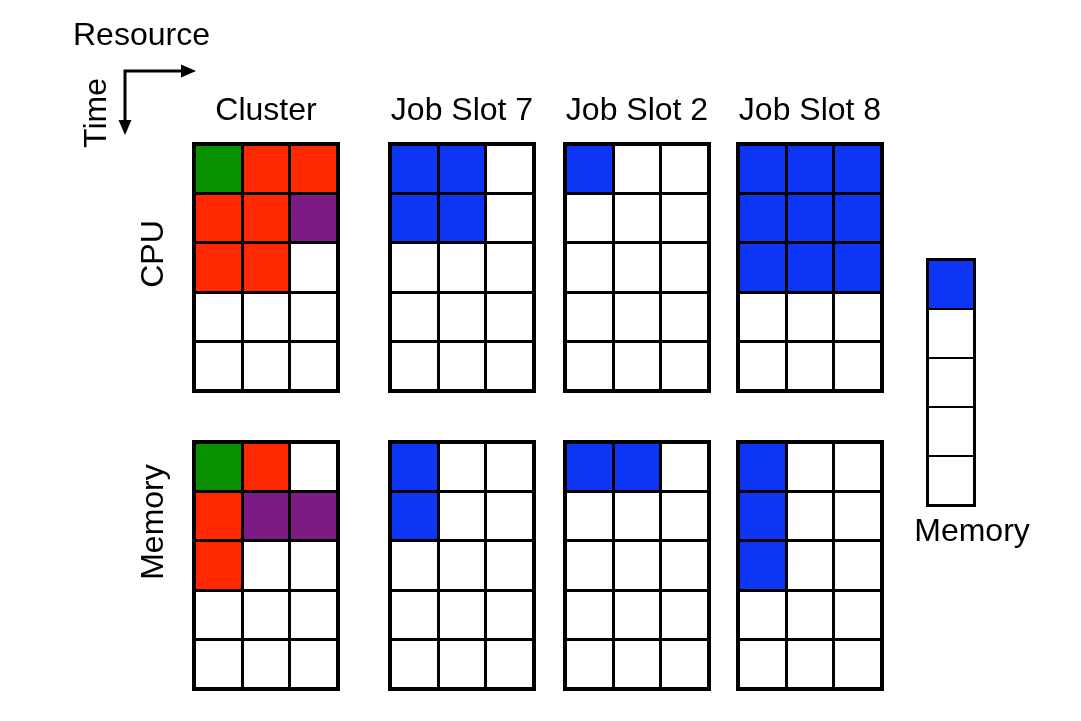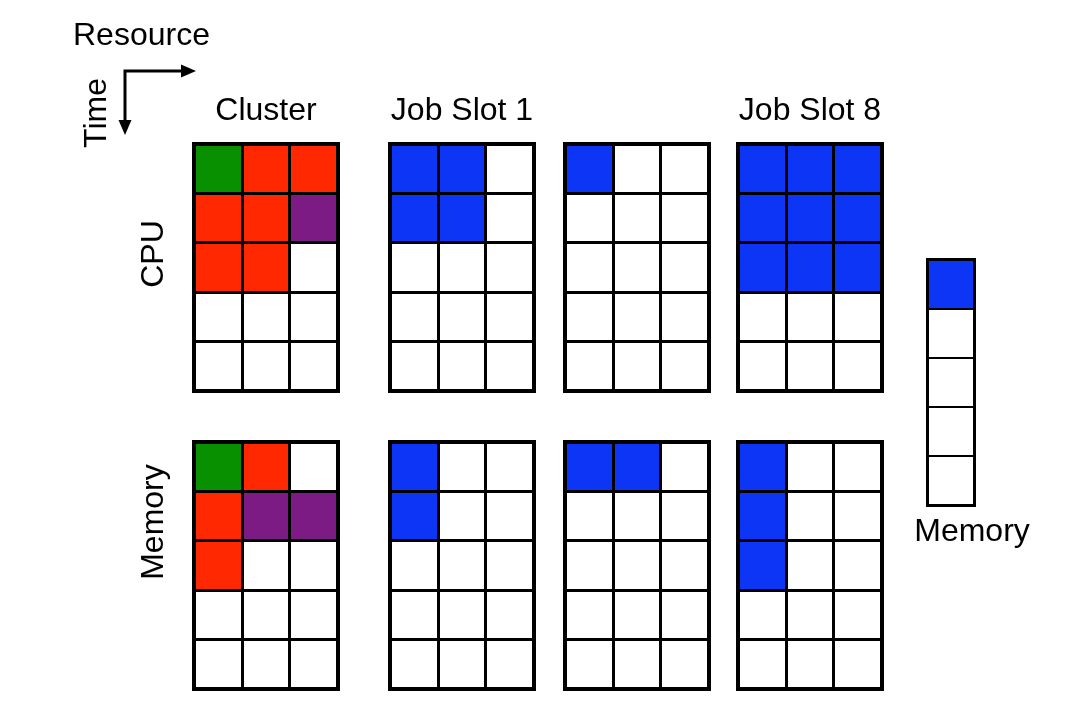--- a/index.html
+++ b/index.html
@@ -65,21 +65,22 @@
 
   <svg class="axis-arrows" width="100" height="90" viewBox="0 0 100 90">
     <path d="M66 11 L8 11 L8 62" fill="none" stroke="#000000" stroke-width="3"></path>
     <polygon points="64,4.5 64,17.5 79,11" fill="#000000"></polygon>
     <polygon points="1.5,60 14.5,60 8,75" fill="#000000"></polygon>
   </svg>
 
   <div class="label vlabel" style="left:96px; top:113px;">Time</div>
 
   <div class="label header" style="left:266px; top:93px;">Cluster</div>
-  <div class="label header" style="left:462px; top:93px;">Job Slot 1</div>
+  <div class="label header" style="left:462px; top:93px;">Job Slot 7</div>
+  <div class="label header" style="left:637px; top:93px;">Job Slot 2</div>
   <div class="label header" style="left:810px; top:93px;">Job Slot 8</div>
 
   <div class="label vlabel" style="left:153px; top:254px;">CPU</div>
   <div class="label vlabel" style="left:153px; top:522px;">Memory</div>
 
   <div class="grid" style="left:192px; top:142px;">
       <div class="cell" style="background: rgb(8, 144, 0);"></div>
       <div class="cell" style="background: rgb(255, 40, 0);"></div>
       <div class="cell" style="background: rgb(255, 40, 0);"></div>
       <div class="cell" style="background: rgb(255, 40, 0);"></div>

